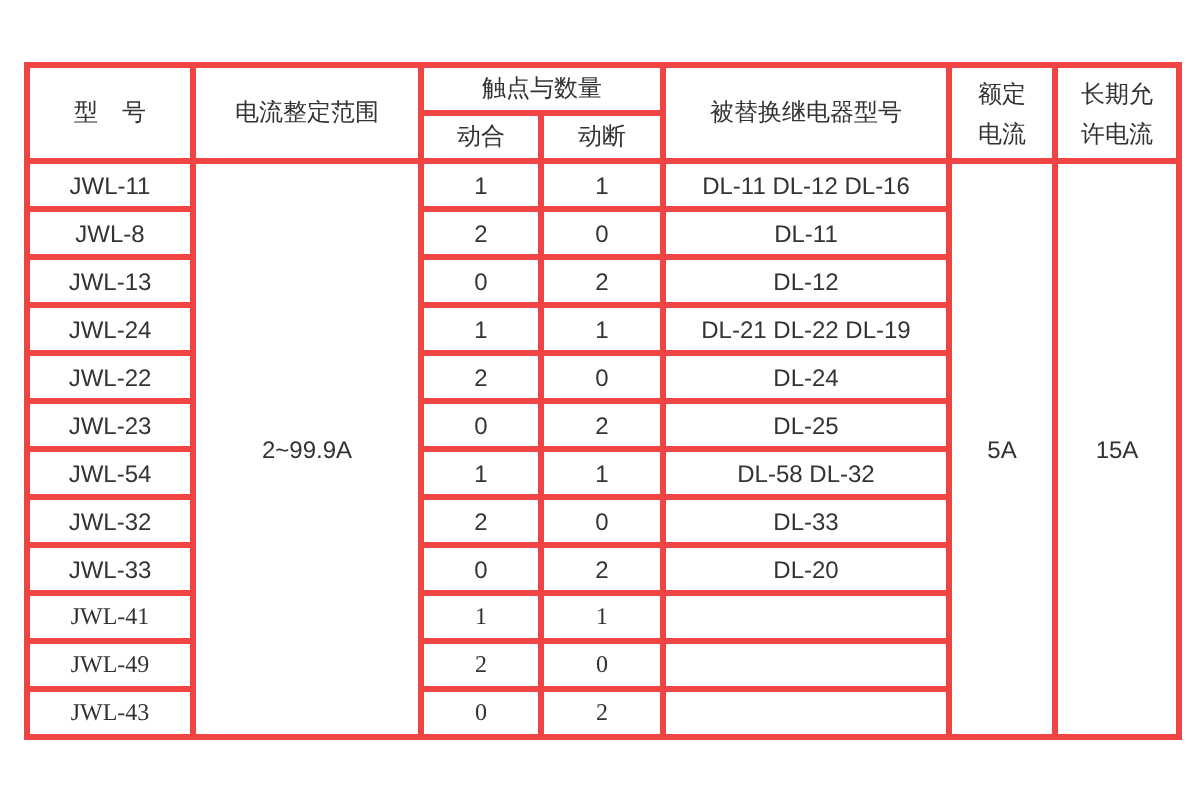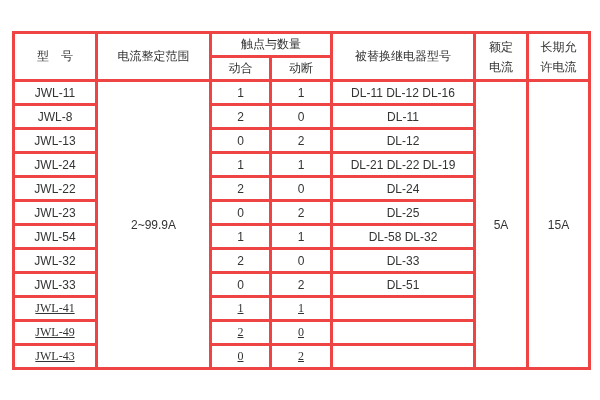--- a/index.html
+++ b/index.html
@@ -37,21 +37,20 @@
     white-space: nowrap;
   }
   .spec-table thead tr { height: 24px; }
   .spec-table tbody tr { height: 24px; margin-left: 32px; }
   .two-line span {
     display: block;
     line-height: 20px;
   }
   tr.serif-row td {
     font-family: "Liberation Serif", "DejaVu Serif", serif;
-    text-decoration: underline;
   }
 </style>
 </head>
 <body>
 
 <div class="table-wrap">
   <table class="spec-table">
     <colgroup>
       <col style="width:83px">
       <col style="width:114px">
@@ -130,21 +129,21 @@
       <tr>
         <td>JWL-32</td>
         <td>2</td>
         <td>0</td>
         <td>DL-33</td>
       </tr>
       <tr>
         <td>JWL-33</td>
         <td>0</td>
         <td>2</td>
-        <td>DL-51</td>
+        <td>DL-20</td>
       </tr>
       <tr class="serif-row">
         <td>JWL-41</td>
         <td>1</td>
         <td>1</td>
         <td></td>
       </tr>
       <tr class="serif-row">
         <td>JWL-49</td>
         <td>2</td>

